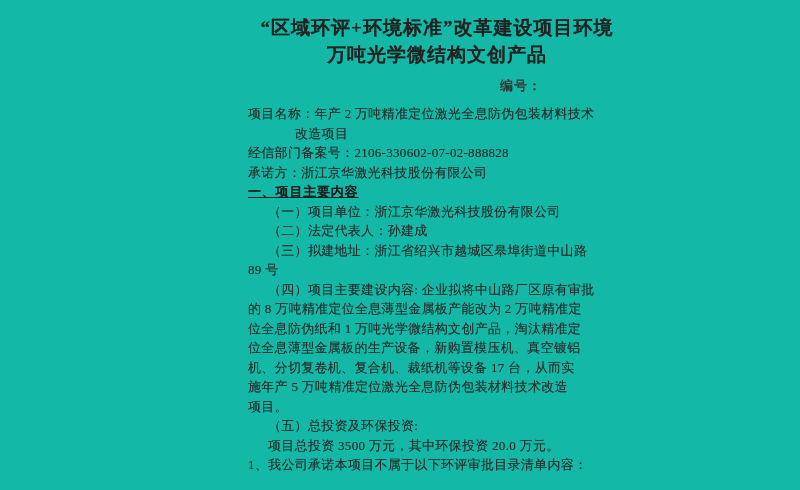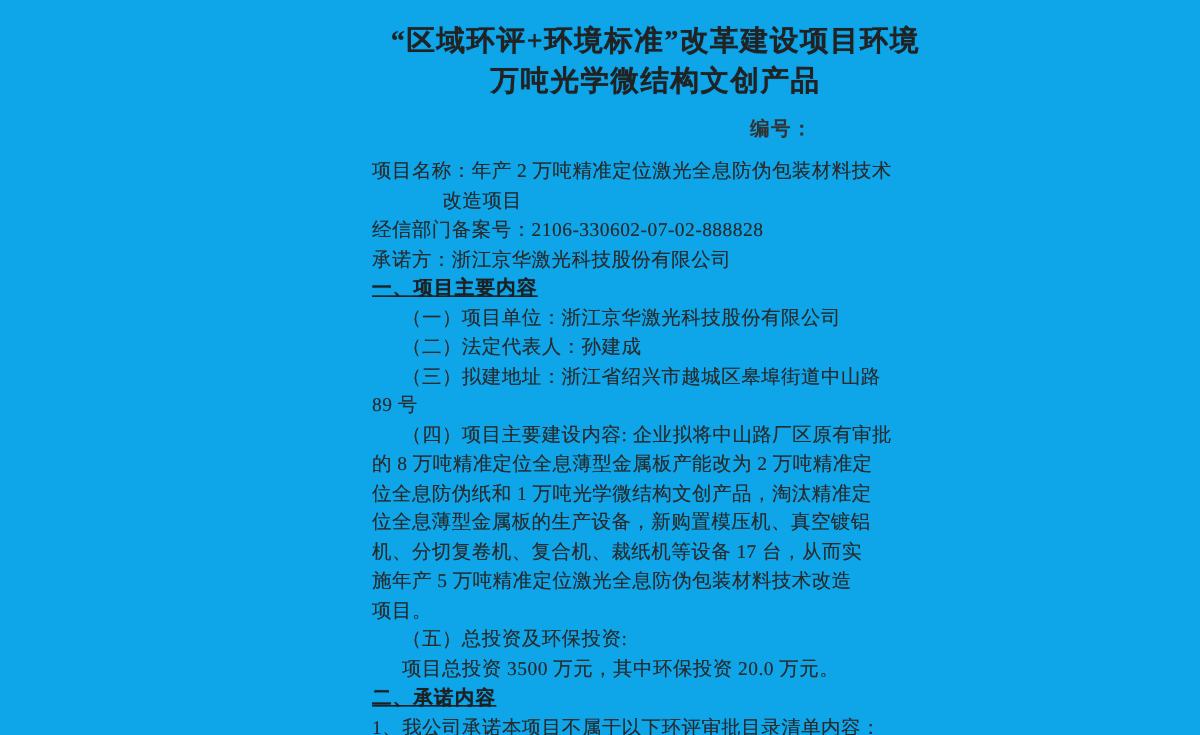--- a/index.html
+++ b/index.html
@@ -1,21 +1,21 @@
 <!DOCTYPE html>
 <html><head>
   <meta charset="utf-8">
   <style>
     * { margin: 0; padding: 0; box-sizing: border-box; }
     html, body { background: #ffffff; }
     .page {
       position: relative;
       width: 800px;
       height: 490px;
-      background: #0ea5e9;
+      background: #14b8a6;
       overflow: hidden;
       font-family: "Liberation Serif", "DejaVu Serif", serif;
       color: #2b2b2b;
     }
     .doc {
       position: absolute;
       left: 248px;
       top: 14px;
       width: 378px;
     }
@@ -82,18 +82,17 @@
       <p class="line">89 号</p>
       <p class="line indent1">（四）项目主要建设内容: 企业拟将中山路厂区原有审批</p>
       <p class="line">的 8 万吨精准定位全息薄型金属板产能改为 2 万吨精准定</p>
       <p class="line">位全息防伪纸和 1 万吨光学微结构文创产品，淘汰精准定</p>
       <p class="line">位全息薄型金属板的生产设备，新购置模压机、真空镀铝</p>
       <p class="line">机、分切复卷机、复合机、裁纸机等设备 17 台，从而实</p>
       <p class="line">施年产 5 万吨精准定位激光全息防伪包装材料技术改造</p>
       <p class="line">项目。</p>
       <p class="line indent1">（五）总投资及环保投资:</p>
       <p class="line indent1">项目总投资 3500 万元，其中环保投资 20.0 万元。</p>
-      <p class="line heading">二、承诺内容</p>
       <p class="line">1、我公司承诺本项目不属于以下环评审批目录清单内容：</p>
     </div>
 
   </div>
 </div>
 
 </body></html>

